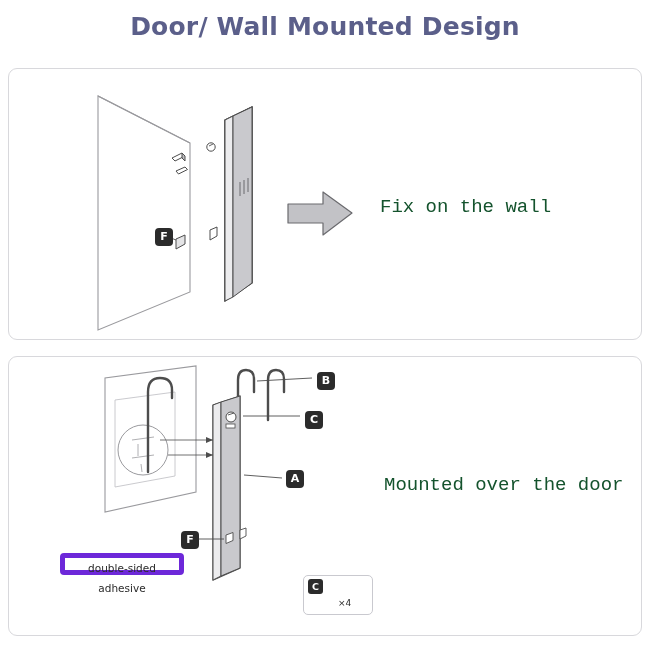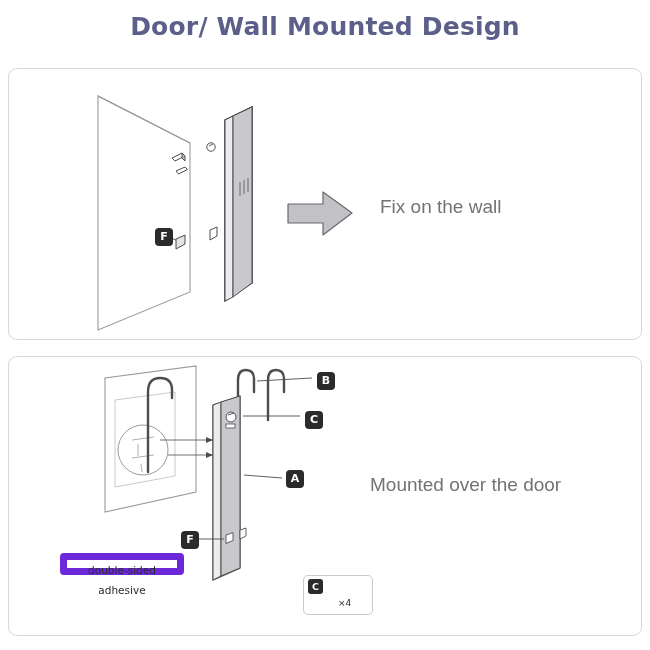--- a/index.html
+++ b/index.html
@@ -31,27 +31,27 @@
     width: 634px;
     border: 1px solid #d8d8dc;
     border-radius: 9px;
     background: #fff;
   }
   #panel-top { top: 68px; height: 272px; }
   #panel-bottom { top: 356px; height: 280px; }
 
   .caption {
     position: absolute;
-    color: #737373;
+    color: #14532d;
     font-size: 19px;
-    font-family: Liberation Sans, sans-serif;
+    font-family: Liberation Mono, monospace;
     white-space: nowrap;
   }
   #caption-top { left: 380px; top: 196px; }
-  #caption-bottom { left: 370px; top: 474px; }
+  #caption-bottom { left: 384px; top: 474px; }
 
   svg { display: block; }
   .svg-layer {
     position: absolute;
     left: 0; top: 0;
     width: 650px;
     height: 650px;
     pointer-events: none;
   }
   .label-badge {
@@ -66,21 +66,21 @@
     line-height: 18px;
     text-align: center;
     font-family: "DejaVu Sans", sans-serif;
   }
   .adhesive-box {
     position: absolute;
     left: 60px;
     top: 553px;
     width: 124px;
     height: 22px;
-    border: 7px solid #6d28d9;
+    border: 5px solid #6d28d9;
     border-radius: 4px;
     background: #fff;
     color: #2b2b2b;
     font-size: 10.5px;
     line-height: 20px;
     text-align: center;
     font-family: "DejaVu Sans", sans-serif;
   }
   .parts-box {
     position: absolute;

